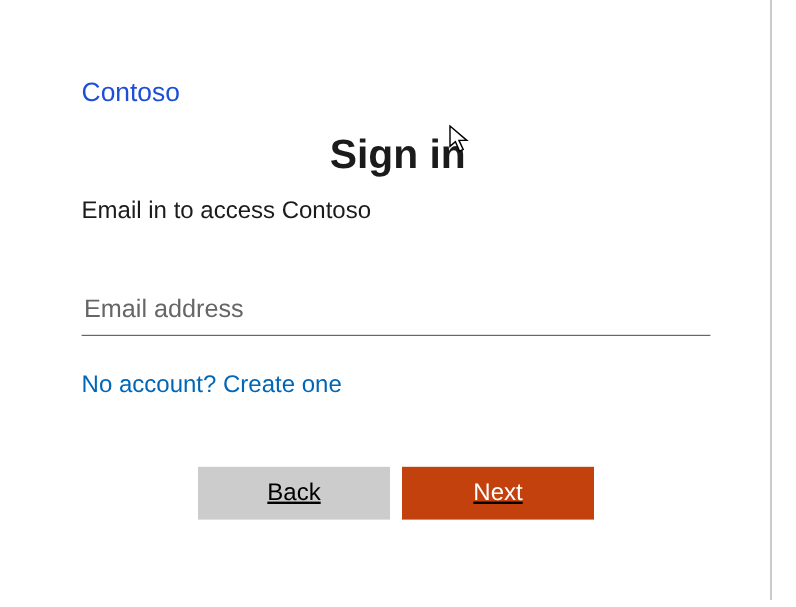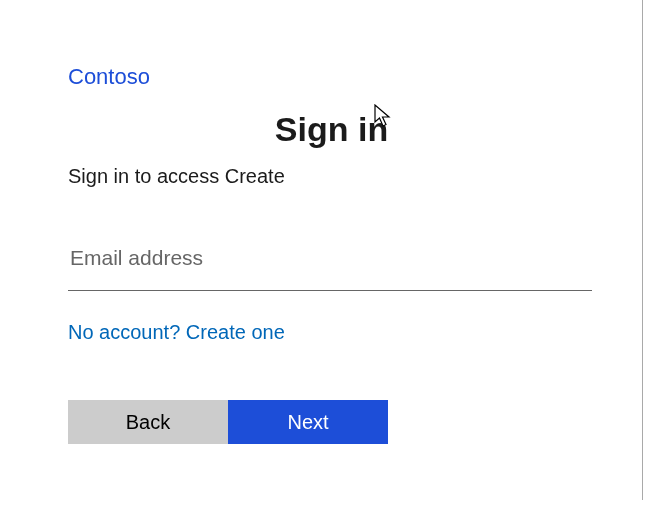--- a/index.html
+++ b/index.html
@@ -36,56 +36,58 @@
       font-size: 20px;
       color: #1b1b1b;
       font-weight: 400;
       margin-bottom: 54px;
     }
     .email-input {
       width: 524px;
       border: none;
       border-bottom: 1px solid #666666;
       font-size: 21px;
-      padding: 4px 2px 20px 2px;
+      padding: 4px 2px 9px 2px;
       outline: none;
       background: transparent;
       color: #1b1b1b;
     }
     .email-input::placeholder {
       color: #666666;
     }
     .create-link {
       display: inline-block;
       margin-top: 30px;
       font-size: 20px;
       color: #0067b8;
       text-decoration: none;
       cursor: pointer;
     }
     .button-row {
       display: flex;
-      justify-content: flex-start;
+      gap: 10px;
+      justify-content: center;
       margin-top: 56px;
       width: 524px;
+      text-decoration: underline;
     }
     .btn {
       width: 160px;
       height: 44px;
       border: none;
       font-size: 20px;
       cursor: pointer;
       font-family: inherit;
     }
     .btn-back {
       background: #cccccc;
       color: #000000;
     }
     .btn-next {
-      background: #1d4ed8;
+      background: #c2410c;
       color: #ffffff;
     }
     .cursor {
       position: absolute;
       left: 374px;
       top: 104px;
       width: 18px;
       height: 24px;
       pointer-events: none;
     }
@@ -97,21 +99,21 @@
       width: 1px;
       background: #a9a9a9;
     }
   </style>
 </head>
 <body>
 
 <div class="container">
   <div class="brand">Contoso</div>
   <div class="title">Sign in</div>
-  <div class="subtitle">Sign in to access Create</div>
+  <div class="subtitle">Email in to access Contoso</div>
   <input type="text" class="email-input" placeholder="Email address" style="">
   <div>
     <a class="create-link">No account? Create one</a>
   </div>
   <div class="button-row">
     <button class="btn btn-back">Back</button>
     <button class="btn btn-next">Next</button>
   </div>
 </div>
 

